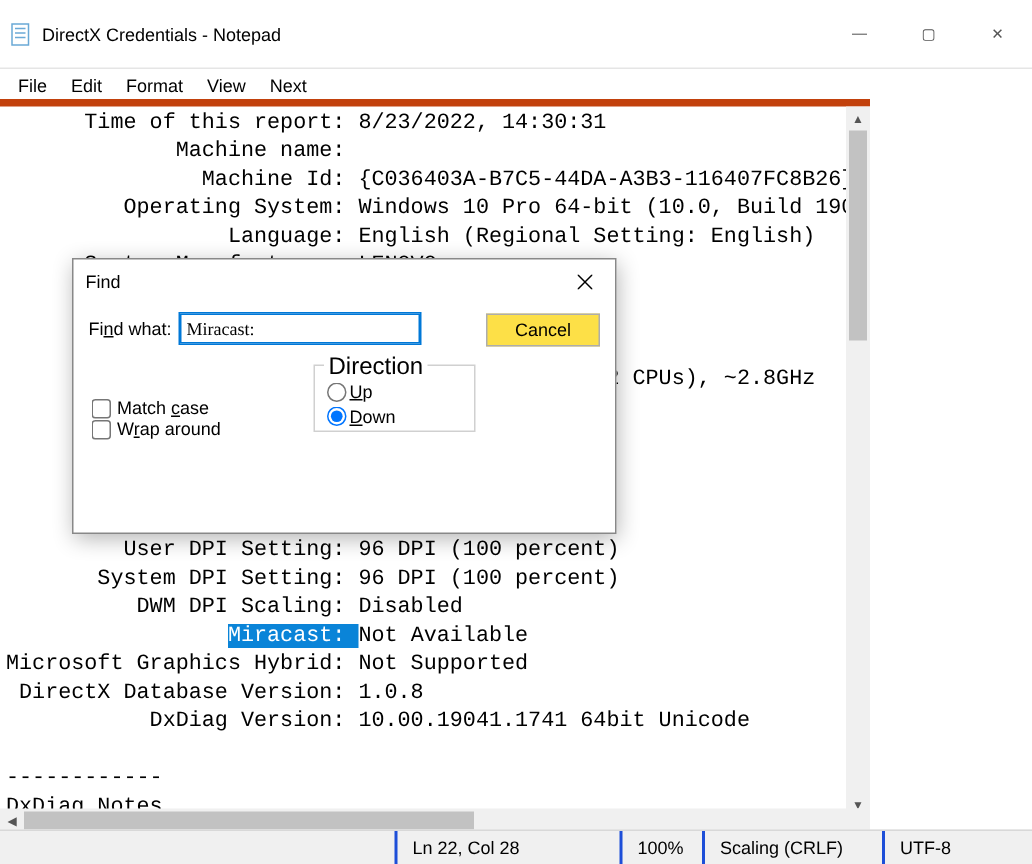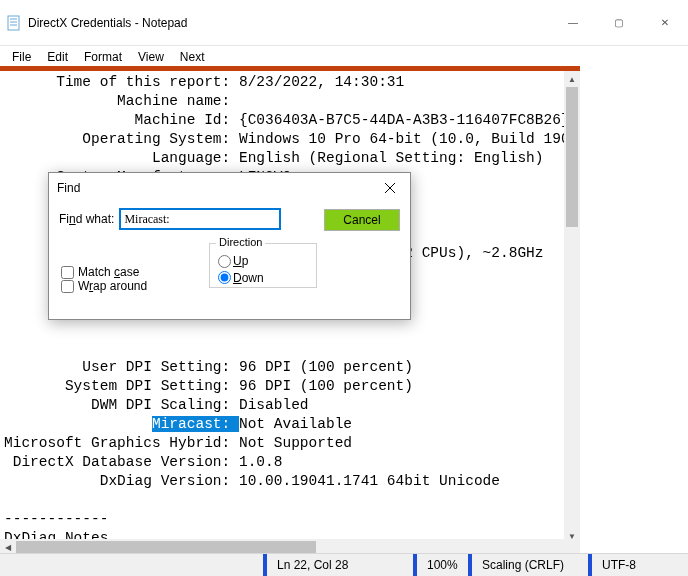--- a/index.html
+++ b/index.html
@@ -84,32 +84,32 @@
   .statusbar {
     position: absolute; bottom: 0; left: 0; right: 0;
     height: 23px;
     background: #f0f0f0;
     border-top: 1px solid #d8d8d8;
     display: flex;
     font-size: 12px;
     align-items: center;
   }
   .statusbar .cell {
-    border-left: 4px solid #1d4ed8;
+    border-left: 2px solid #1d4ed8;
     padding: 0 10px;
     height: 100%;
     display: flex; align-items: center;
   }
   .statusbar .spacer { flex: 1; }
   
   .find-dialog {
     position: absolute;
     left: 48px; top: 172px;
     width: 363px;
-    height: 148px;
+    height: 184px;
     background: #fff;
     border: 1px solid #888;
     box-shadow: 1px 3px 14px rgba(0,0,0,0.3);
     font-size: 12px;
   }
   .find-dialog .dlg-title {
     height: 30px; display:flex; align-items:center; padding-left:8px;
     font-size: 12px;
   }
   .find-dialog .dlg-close {
@@ -120,30 +120,30 @@
   .find-row { display:flex; align-items:center; margin-bottom:10px; }
   .find-row label { margin-right: 6px; }
   .find-row input[type=text] {
     flex:1; height:20px; border:1px solid #0078d7; padding:1px 3px;
     font-family: "Segoe UI"; font-size:12px;
     outline: 1px solid #0078d7;
   }
   .dlg-buttons { position:absolute; right:10px; top:36px; display:flex; flex-direction:column; gap:5px; }
   .dlg-buttons button {
     width: 76px; height:22px; font-size:12px;
-    background:#84cc16; border:1px solid #adadad;
+    background:#fde047; border:1px solid #adadad;
   }
   .dlg-buttons button.default { border:2px solid #0078d7; background:#e5f1fb; }
   .group-direction {
     position:absolute; left:160px; top:70px;
     border:1px solid #d0d0d0; width:108px; height:45px;
     padding: 10px 8px 4px;
   }
   .group-direction .legend{
-    position:absolute; top:-8px; left:6px; background:#fff; padding:0 3px; font-size:11px;
+    position:absolute; top:-8px; left:6px; background:#fff; padding:0 3px; font-size:16px;
   }
   .group-direction label { font-size:12px; margin-right:8px; display:inline-flex;align-items:center;gap:2px;}
   .checkboxes { position:absolute; left:12px; top:92px; display:flex; flex-direction:column; }
   .checkboxes label { display:flex; align-items:center; gap:4px; font-size:12px;}
   input[type=checkbox],input[type=radio]{width:13px;height:13px;margin:0;}
   .underline { text-decoration: underline; }
 </style>
 </head>
 <body>
 

